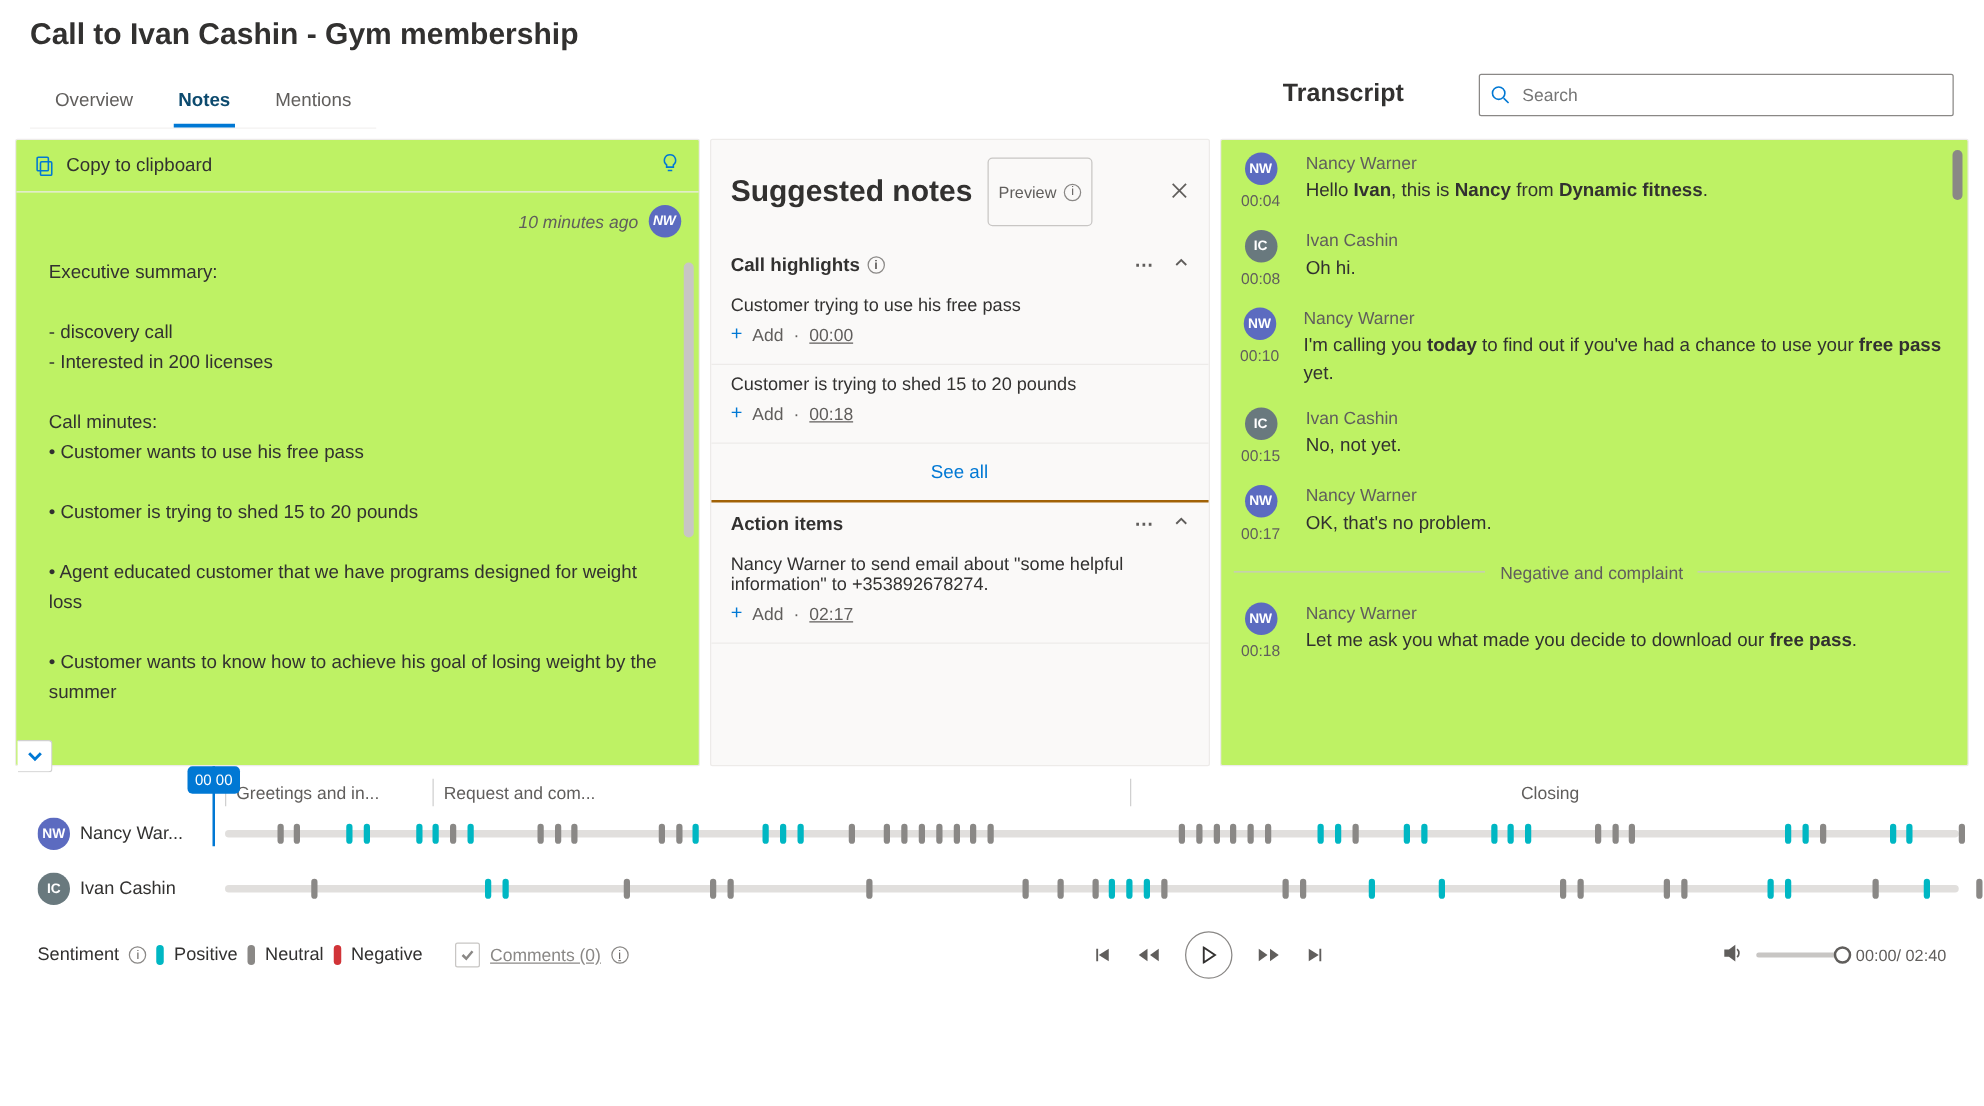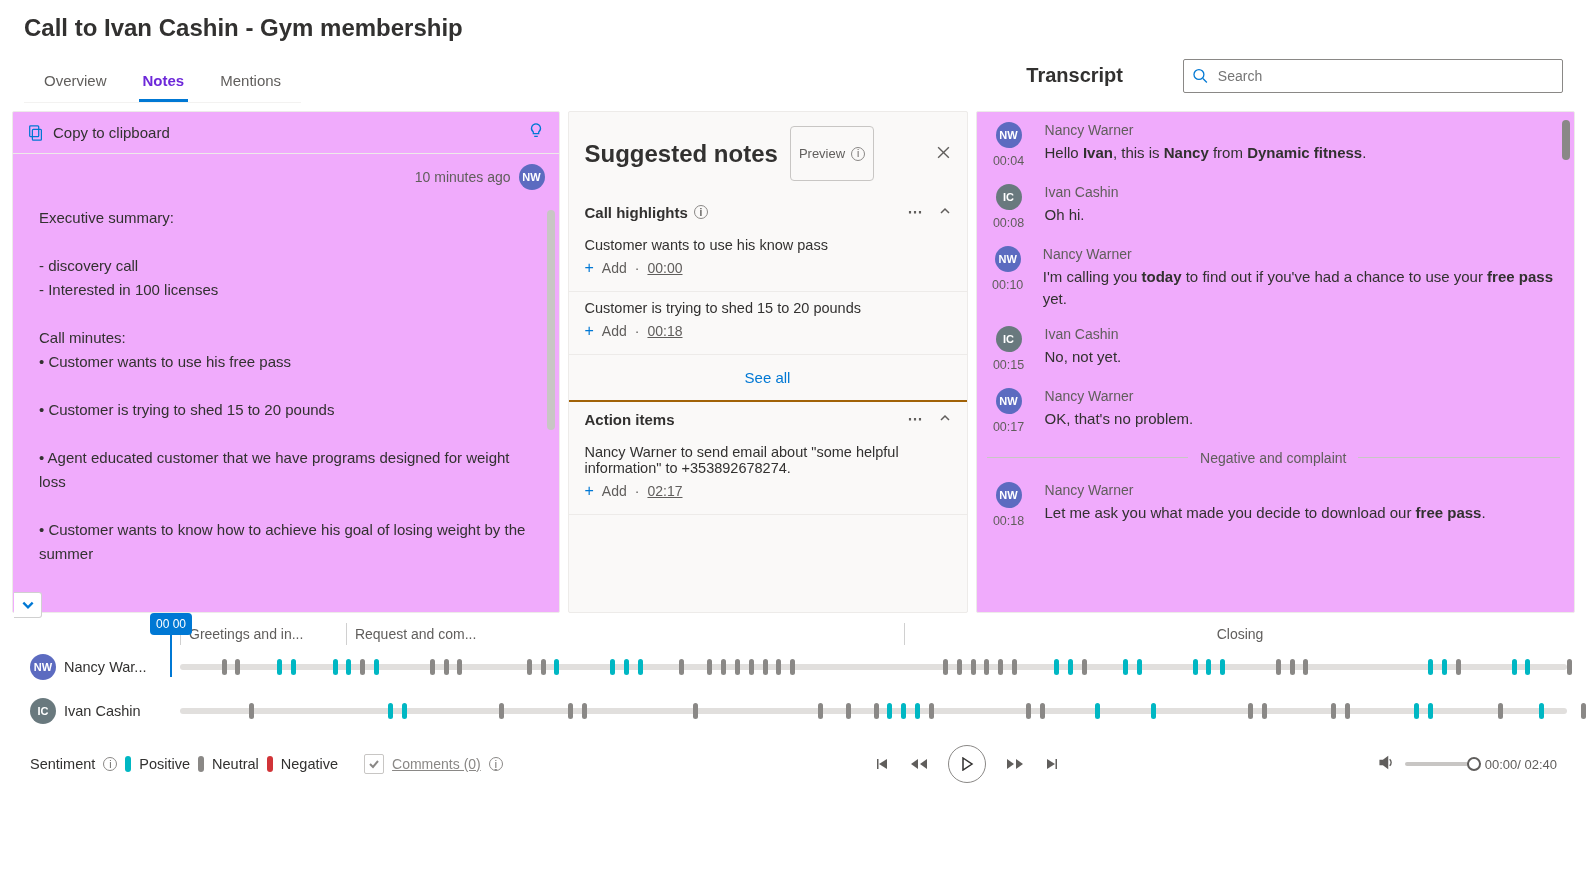--- a/index.html
+++ b/index.html
@@ -1,35 +1,35 @@
 <!DOCTYPE html>
 <html><head>
 <meta charset="utf-8">
 <style>
   * { box-sizing: border-box; }
   html, body { margin:0; padding:0; font-family: 'Segoe UI', sans-serif; font-size:14px; color:#323130; background:#fff; }
   .page-title { font-size:24px; font-weight:600; padding:14px 24px 6px; }
   .page-header { display:flex; align-items:center; justify-content:space-between; padding:0 24px; }
   .tabs { display:flex; gap:28px; padding:18px 16px 0; border-bottom:1px solid #f3f2f1; }
   .tab { padding:6px 4px 10px; cursor:pointer; color:#605e5c; font-size:15px;}
-  .tab.active { color:#6d28d9; border-bottom:3px solid #0078d4; font-weight:600; }
+  .tab.active { color:#0c4a6e; border-bottom:3px solid #0078d4; font-weight:600; }
   .transcript-label { font-size:20px; font-weight:600; color:#323130; margin-right:60px;}
   .search-wrap { display:flex; align-items:center; border:1px solid #8a8886; border-radius:2px; width:380px; height:34px; padding:0 8px; }
   .search-wrap svg { color:#0078d4; }
   .search-wrap input { border:0; outline:0; width:100%; font-size:14px; margin-left:8px; color:#605e5c; }
 
   .columns { display:flex; gap:8px; padding:8px 12px 0; height:510px; }
-  .col { background:#f0abfc; border:1px solid #edebe9; border-radius:2px; overflow:hidden; display:flex; flex-direction:column; }
+  .col { background:#bef264; border:1px solid #edebe9; border-radius:2px; overflow:hidden; display:flex; flex-direction:column; }
   .col-notes { flex:1.05; }
   .col-suggest { width:400px; background:#faf9f8;}
   .col-transcript { flex:1.15; position:relative;}
   .notes-toolbar { display:flex; justify-content:space-between; align-items:center; padding:10px 14px; border-bottom:1px solid #edebe9;}
   .copy-btn { display:flex; align-items:center; gap:8px; color:#323130; font-size:15px; cursor:pointer;}
   .bulb { color:#0078d4; }
-  .notes-meta { text-align:right; display:flex; justify-content:flex-end; align-items:center; gap:8px; padding:10px 14px;}
+  .notes-meta { text-align:right; display:flex; justify-content:flex-end; align-items:center; gap:8px; padding:10px 14px;font-style:italic;}
   .avatar { width:26px; height:26px; border-radius:50%; color:#fff; font-size:11px; font-weight:600; display:inline-flex; align-items:center; justify-content:center;}
   .avatar.nw { background:#5c6bc0;}
   .avatar.ic { background:#69797e;}
   .notes-body { padding:6px 26px; overflow:auto; flex:1; position:relative; line-height:1.6; font-size:15px;}
   .notes-body .scroll { position:absolute; right:4px; top:10px; bottom:10px; width:8px; background:transparent;}
   .notes-body .scroll .thumb { position:absolute; top:0; width:100%; height:220px; background:#c8c6c4; border-radius:4px;}
 
   .suggest-head { display:flex; align-items:center; padding:14px 16px; gap:12px;}
   .suggest-head h3 { margin:0; font-size:24px; font-weight:600;}
   .preview-badge { border:1px solid #c8c6c4; border-radius:4px; padding:19px 8px; font-size:13px; display:flex; align-items:center; gap:6px; color:#605e5c;}
@@ -125,21 +125,21 @@
       <span style="color:#605e5c;">10 minutes ago</span>
       <span class="avatar nw">NW</span>
     </div>
     <div class="notes-body" id="notes-body">
       <div class="scroll">
           <div class="thumb"></div>
         </div>
     <div>Executive summary:</div>
         <div>&nbsp;</div>
         <div>- discovery call</div>
-        <div>- Interested in 100 licenses</div>
+        <div>- Interested in 200 licenses</div>
         <div>&nbsp;</div>
         <div>Call minutes:</div>
         <div>• Customer wants to use his free pass</div>
         <div>&nbsp;</div>
         <div>• Customer is trying to shed 15 to 20 pounds</div>
         <div>&nbsp;</div>
         <div>• Agent educated customer that we have programs designed for weight loss</div>
         <div>&nbsp;</div>
         <div>• Customer wants to know how to achieve his goal of losing weight by the summer</div>
       </div>
@@ -164,21 +164,21 @@
       <span class="info-i">i</span>
       <span class="right-icons">
         <span>⋯</span>
         <span><svg width="12" height="12" viewBox="0 0 12 12" fill="none" stroke="currentColor" stroke-width="1.5">
               <polyline points="2,8 6,4 10,8"></polyline>
             </svg></span>
       </span>
     </div>
     <div id="highlights">
         <div class="sg-item">
-          <div class="text">Customer wants to use his know pass</div>
+          <div class="text">Customer trying to use his free pass</div>
           <div class="add-line"><span class="plus">+</span><span>Add</span> · <span class="ts">00:00</span></div>
         </div>
         <div class="sg-item">
           <div class="text">Customer is trying to shed 15 to 20 pounds</div>
           <div class="add-line"><span class="plus">+</span><span>Add</span> · <span class="ts">00:18</span></div>
         </div>
       </div>
     <div class="see-all">See all</div>
     <div class="section-head">
       <span>Action items</span>

